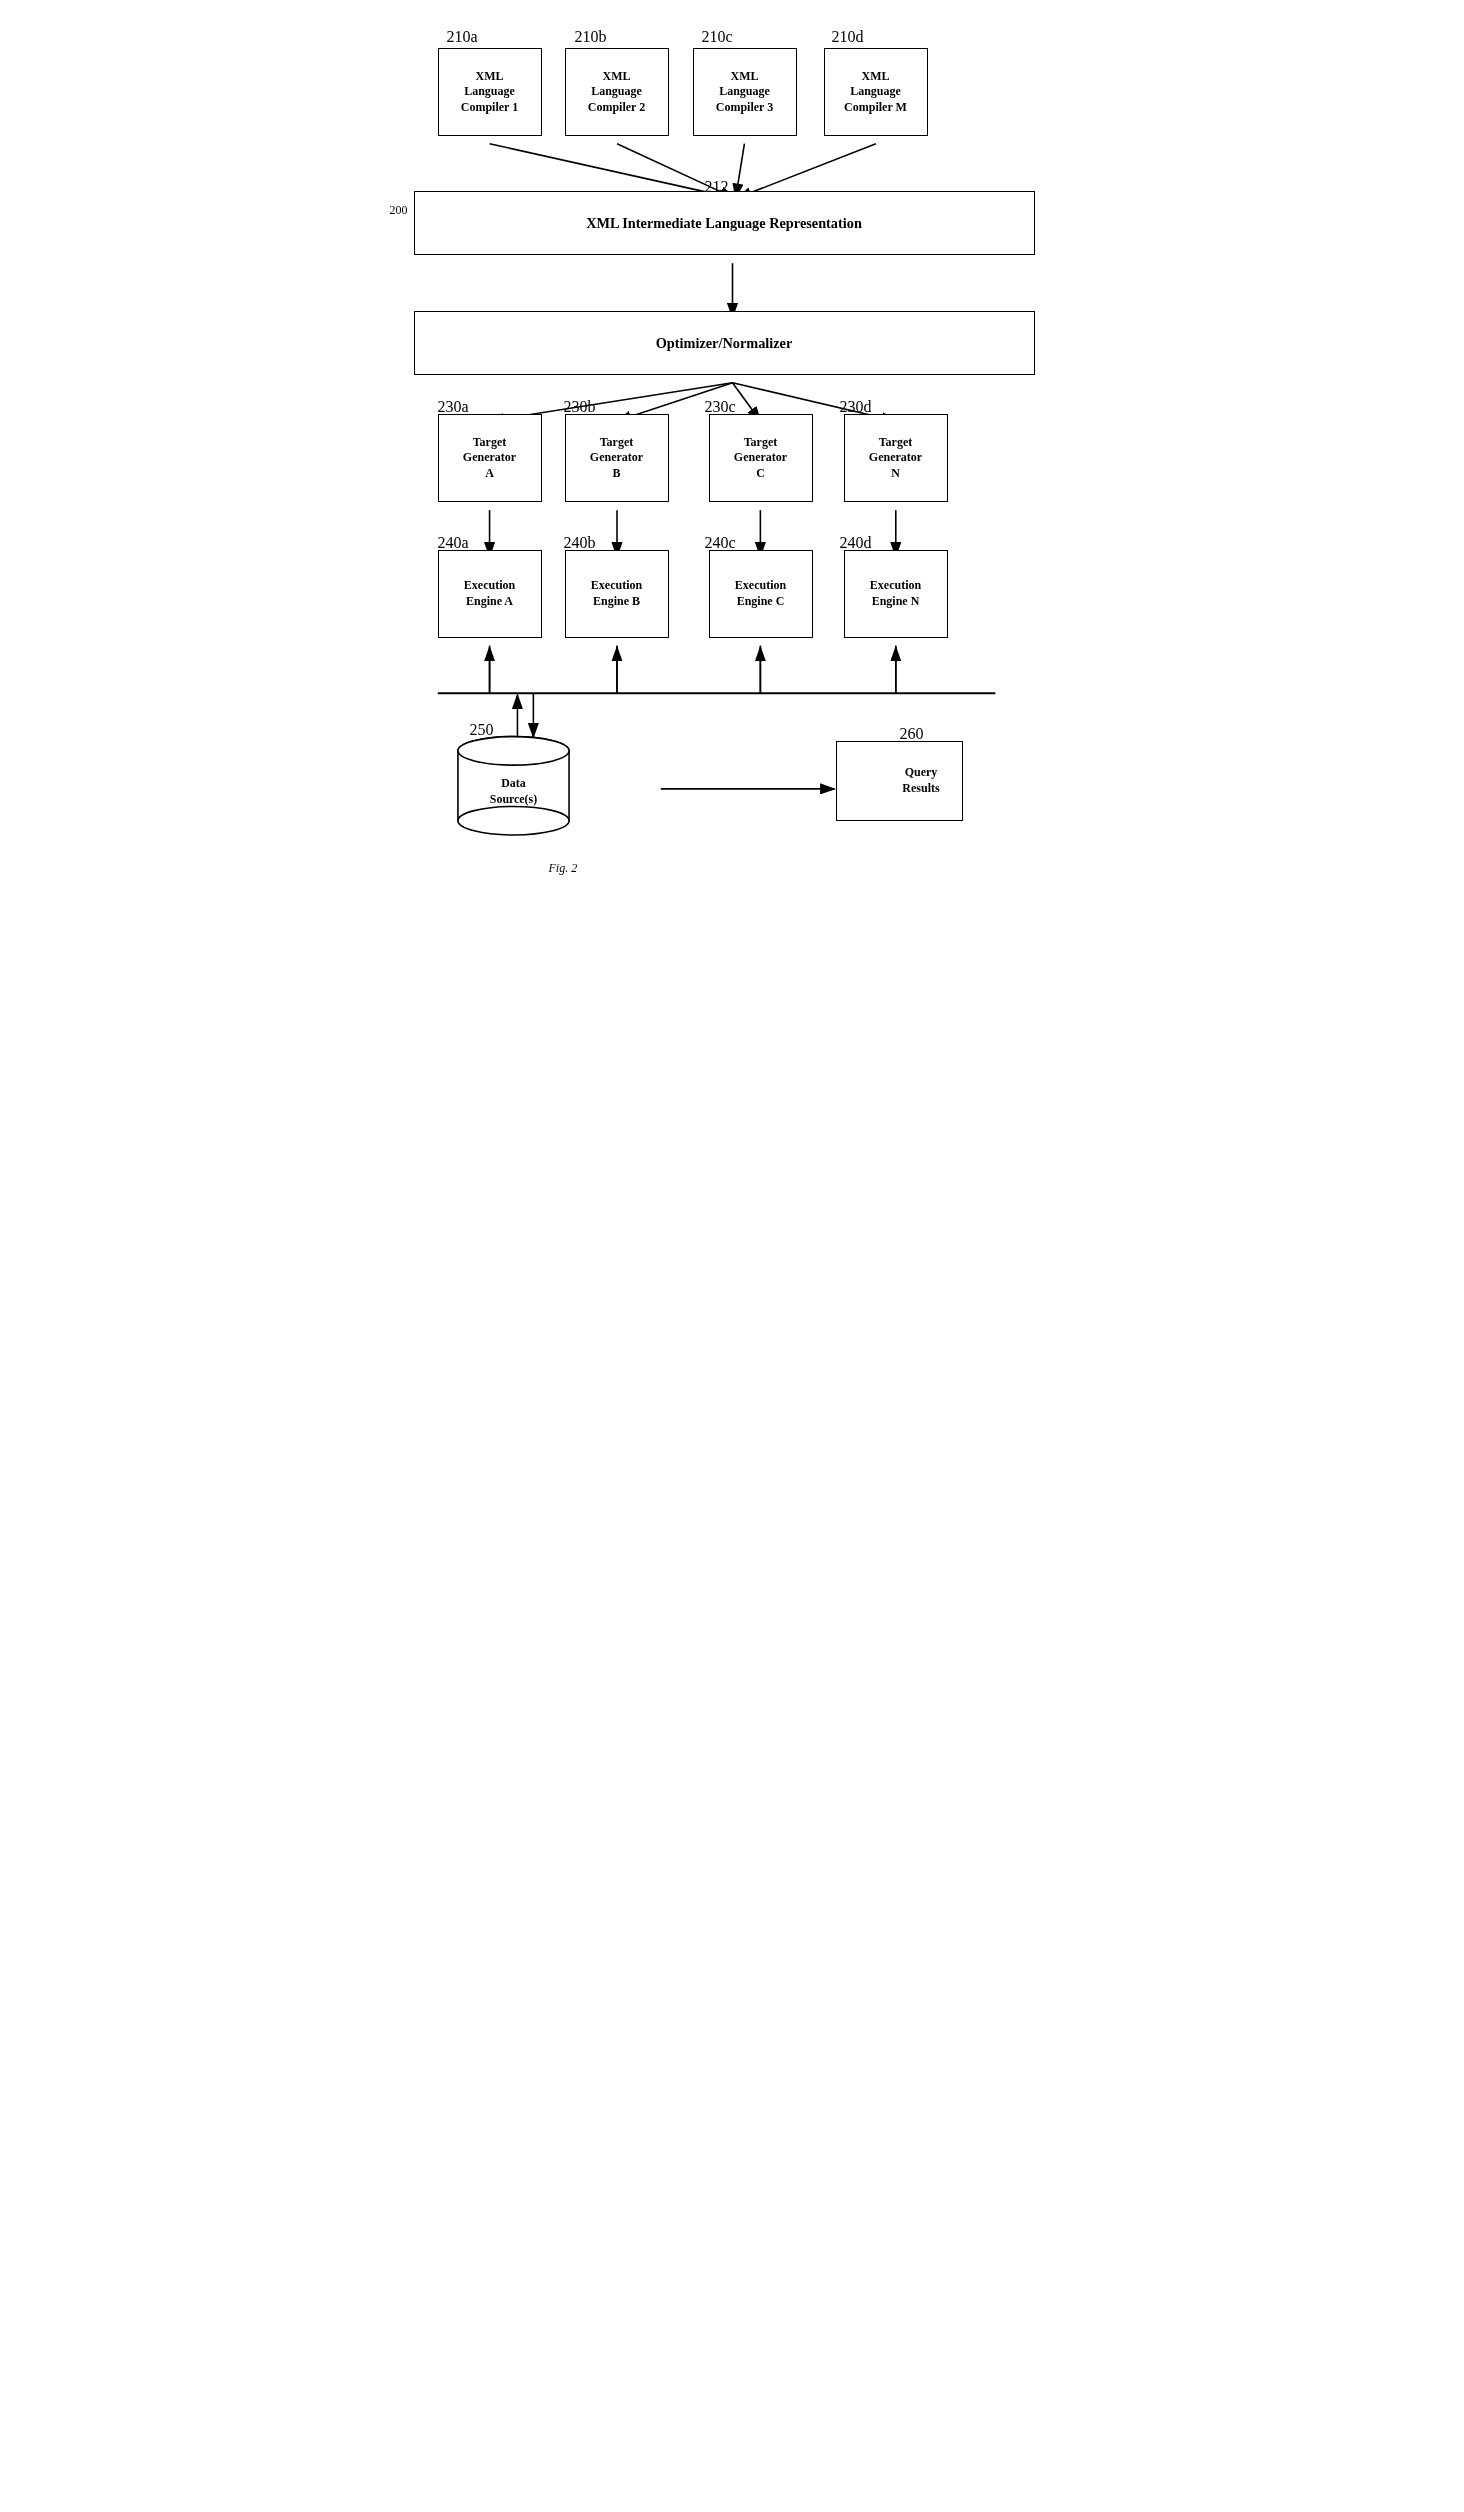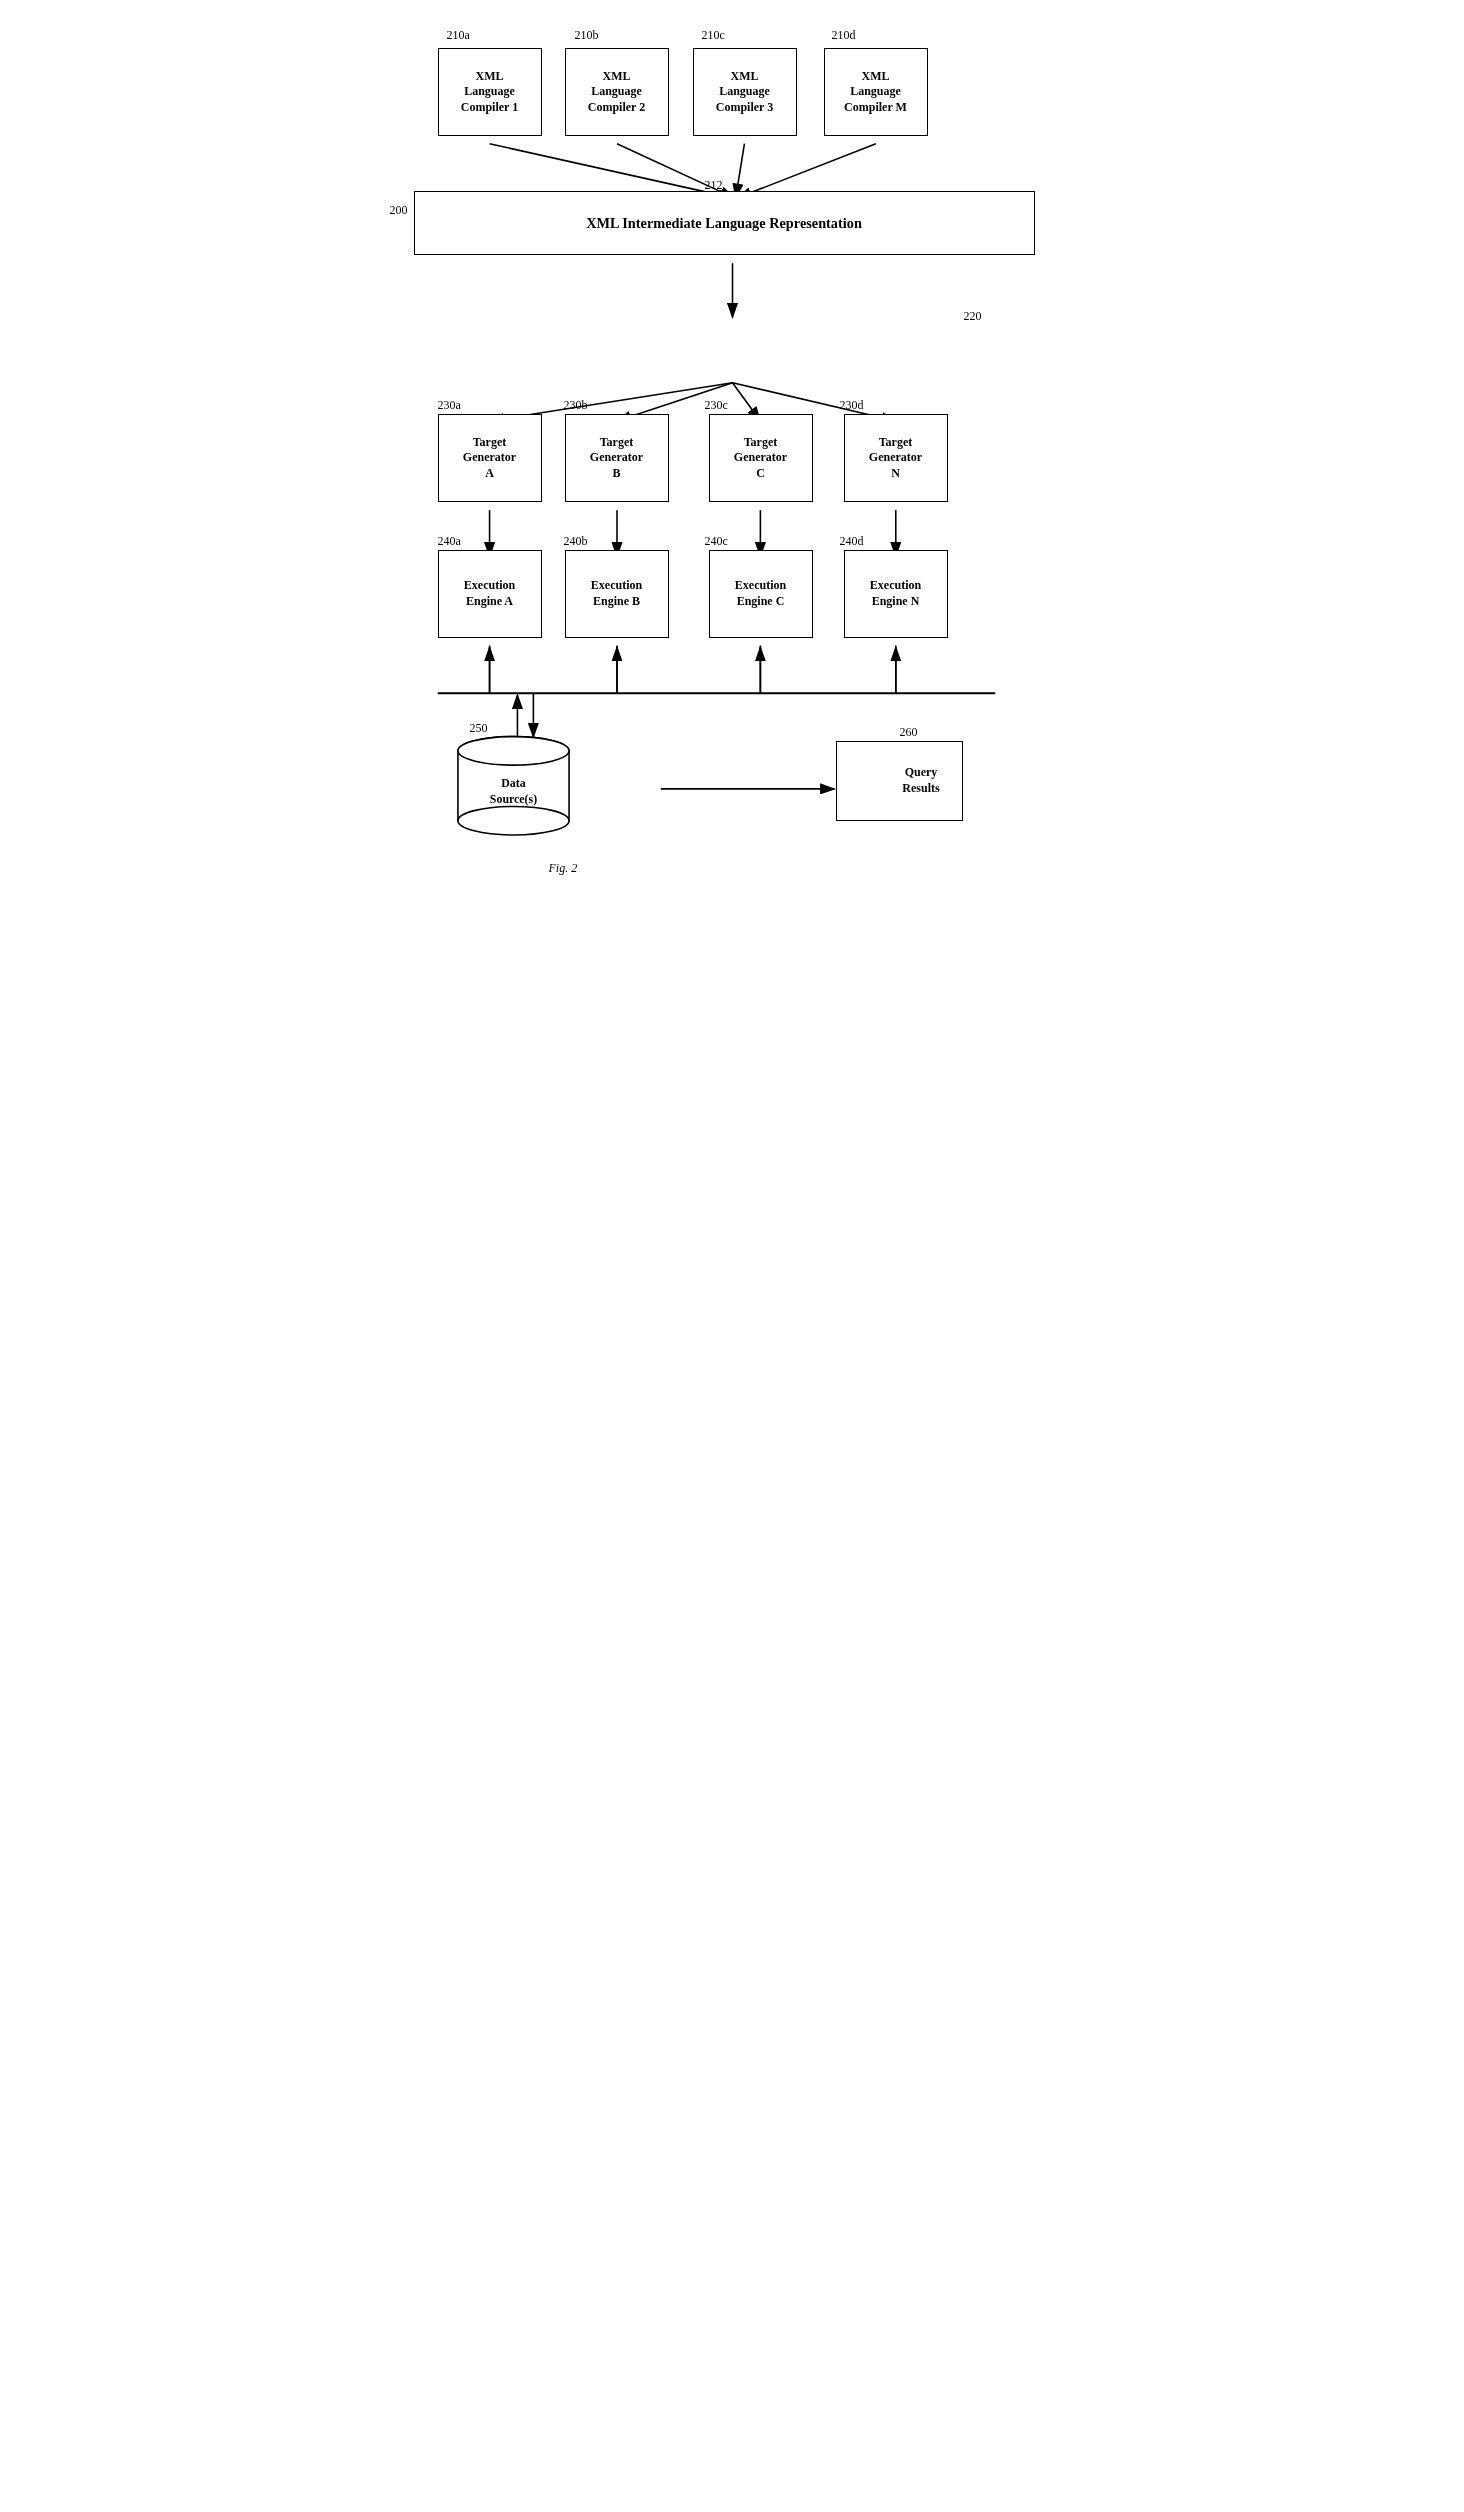--- a/index.html
+++ b/index.html
@@ -37,21 +37,21 @@
       align-items: center;
       justify-content: center;
       text-align: center;
       font-size: 12px;
       font-weight: bold;
       line-height: 1.3;
     }
 
     .label {
       position: absolute;
-      font-size: 12px;
+      font-size: 16px;
       font-weight: normal;
       font-family: 'Times New Roman', Times, serif;
     }
 
     .label-bold {
       position: absolute;
       font-size: 12px;
       font-weight: normal;
       font-family: 'Times New Roman', Times, serif;
     }
@@ -129,20 +129,21 @@
   <div class="box" style="left:434px; top:32px; width:104px; height:88px;">XML<br>Language<br>Compiler M</div>
 
   <span class="label" style="left:315px; top:162px;">212</span>
 
   <span class="label" style="left:574px; top:175px;">215</span>
 
   <div class="box" style="left:24px; top:175px; width:621px; height:64px; font-size:14.3px;">XML Intermediate Language Representation</div>
 
   <span class="label" style="left:574px; top:293px;">220</span>
 
+  <div class="box" style="left:24px; top:295px; width:621px; height:64px; font-size:14.3px;">Optimizer/Normalizer</div>
 
   <span class="label" style="left:48px; top:382px;">230a</span>
   <span class="label" style="left:174px; top:382px;">230b</span>
   <span class="label" style="left:315px; top:382px;">230c</span>
   <span class="label" style="left:450px; top:382px;">230d</span>
 
   <div class="box" style="left:48px; top:398px; width:104px; height:88px;">Target<br>Generator<br>A</div>
   <div class="box" style="left:175px; top:398px; width:104px; height:88px;">Target<br>Generator<br>B</div>
   <div class="box" style="left:319px; top:398px; width:104px; height:88px;">Target<br>Generator<br>C</div>
   <div class="box" style="left:454px; top:398px; width:104px; height:88px;">Target<br>Generator<br>N</div>

